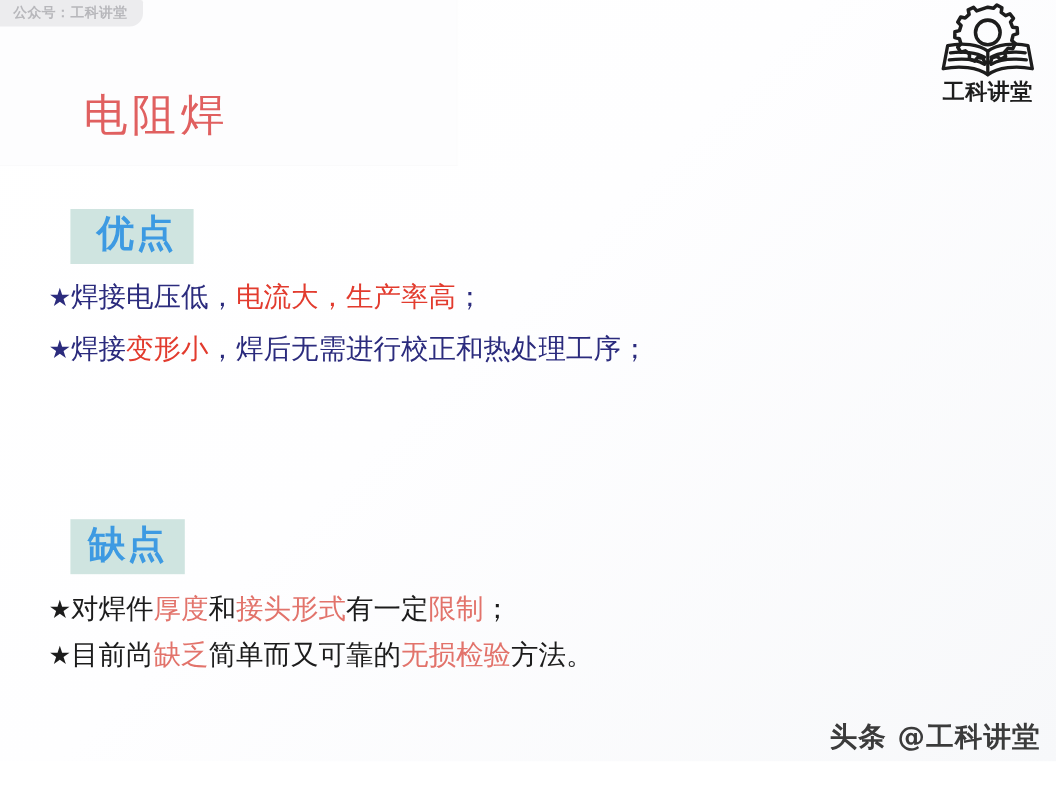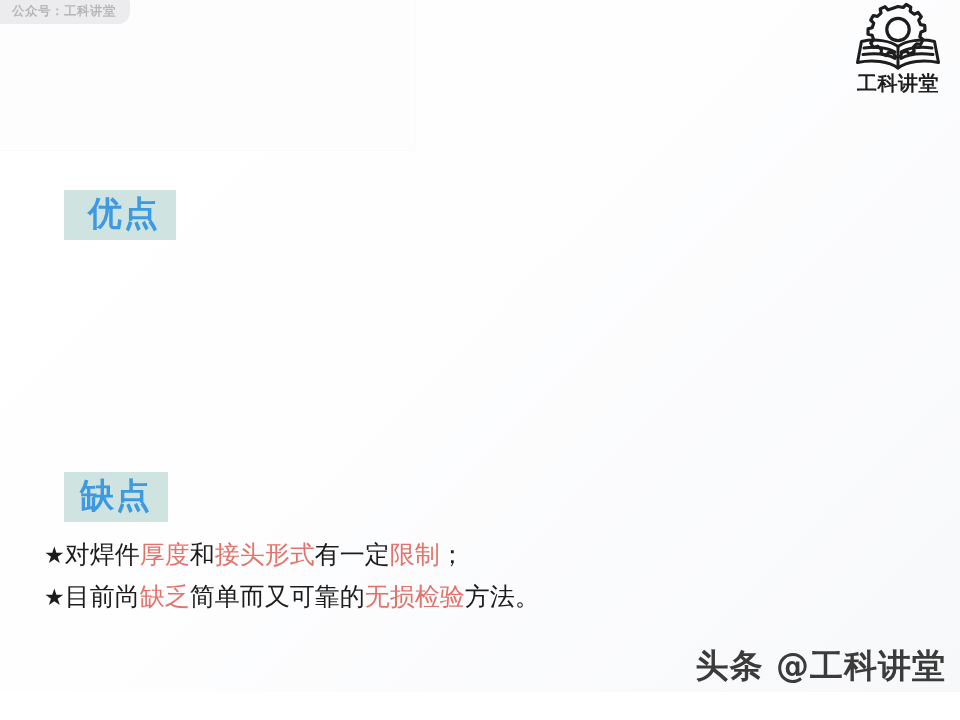--- a/index.html
+++ b/index.html
@@ -128,21 +128,21 @@
   #cons-list .bullet-line { margin-bottom: 17px; }
 
   .star { font-size: 23px; }
 
   
   .watermark {
     position: absolute;
     right: 14px;
     bottom: 10px;
     font-family: "DejaVu Sans", "Liberation Sans", sans-serif;
-    font-size: 33px;
+    font-size: 25px;
     font-weight: bold;
     color: #2b2b2b;
     letter-spacing: 1px;
     line-height: 1;
     white-space: nowrap;
     opacity: 0.92;
   }
 </style>
 </head>
 <body>
@@ -169,24 +169,27 @@
           <path d="M9 46 C 20 44.5, 33 45.5, 40 50"></path>
           <path d="M77 46 C 66 44.5, 53 45.5, 46 50"></path>
           <path d="M8 52.5 C 19.5 51, 32.5 52, 40 56.5"></path>
           <path d="M78 52.5 C 66.5 51, 53.5 52, 46 56.5"></path>
         </g>
       </svg>
     </span>
     <div class="logo-text">工科讲堂</div>
   </div>
 
+  <h1 class="slide-title">电阻焊</h1>
 
   <div class="section-chip" id="chip-pros" style="background: rgb(207, 228, 224); color: rgb(61, 154, 226);">优点</div>
 
   <div class="bullets" id="pros-list">
+      <div class="bullet-line"><span class="star" style="color: rgb(43, 43, 125);">★</span><span style="color: rgb(43, 43, 125);">焊接电压低，</span><span style="color: rgb(226, 59, 46);">电流大，生产率高</span><span style="color: rgb(43, 43, 125);">；</span></div>
+      <div class="bullet-line"><span class="star" style="color: rgb(43, 43, 125);">★</span><span style="color: rgb(43, 43, 125);">焊接</span><span style="color: rgb(226, 59, 46);">变形小</span><span style="color: rgb(43, 43, 125);">，焊后无需进行校正和热处理工序；</span></div>
     </div>
 
   <div class="section-chip" id="chip-cons" style="background: rgb(207, 228, 224); color: rgb(61, 154, 226);">缺点</div>
 
   <div class="bullets" id="cons-list">
       <div class="bullet-line"><span class="star" style="color: rgb(28, 28, 28);">★</span><span style="color: rgb(28, 28, 28);">对焊件</span><span style="color: rgb(226, 115, 107);">厚度</span><span style="color: rgb(28, 28, 28);">和</span><span style="color: rgb(226, 115, 107);">接头形式</span><span style="color: rgb(28, 28, 28);">有一定</span><span style="color: rgb(226, 115, 107);">限制</span><span style="color: rgb(28, 28, 28);">；</span></div>
       <div class="bullet-line"><span class="star" style="color: rgb(28, 28, 28);">★</span><span style="color: rgb(28, 28, 28);">目前尚</span><span style="color: rgb(226, 115, 107);">缺乏</span><span style="color: rgb(28, 28, 28);">简单而又可靠的</span><span style="color: rgb(226, 115, 107);">无损检验</span><span style="color: rgb(28, 28, 28);">方法。</span></div>
     </div>
 
   <div class="watermark">头条 @工科讲堂</div>

